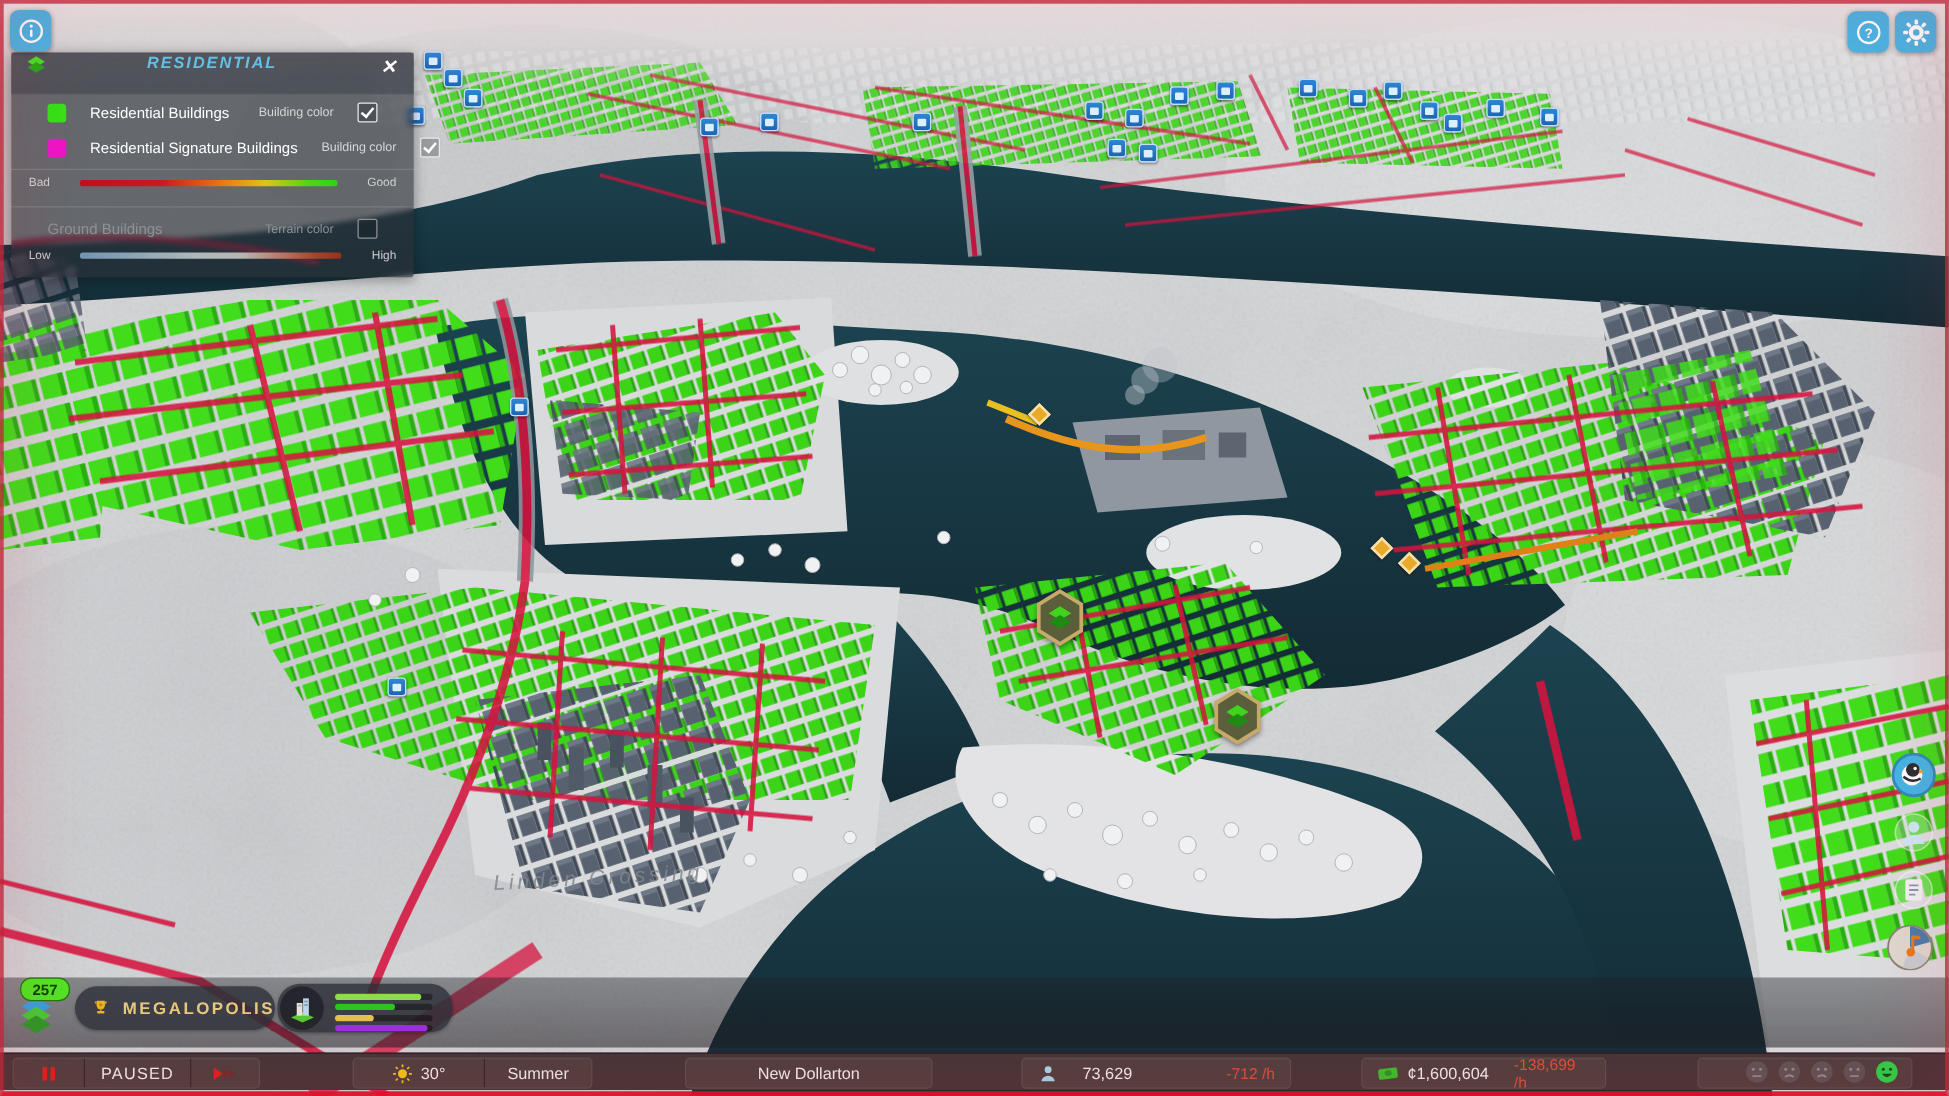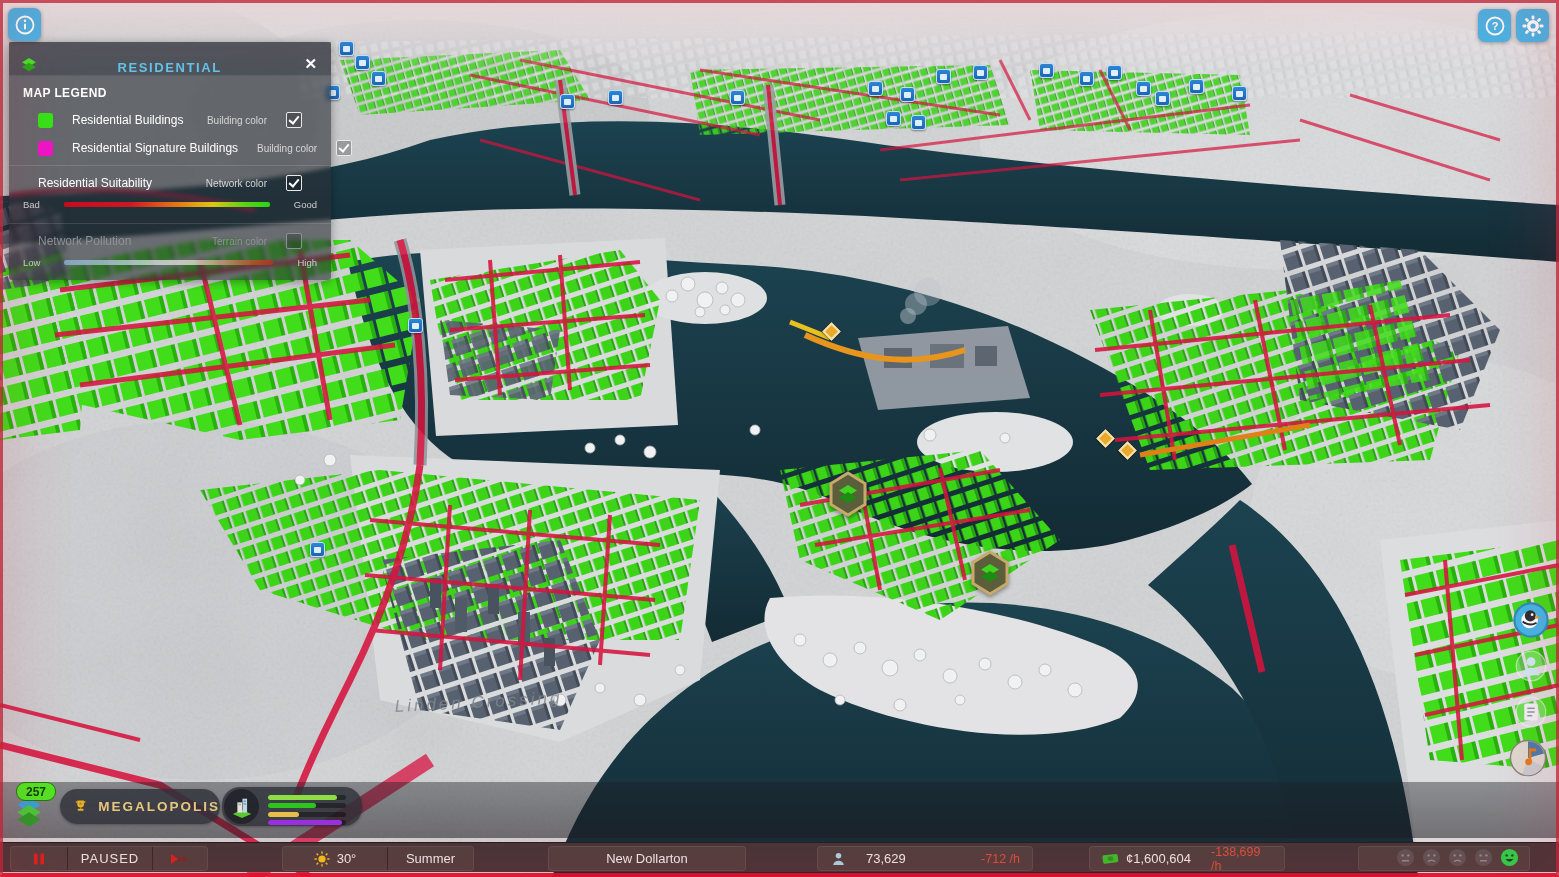--- a/index.html
+++ b/index.html
@@ -10,22 +10,22 @@
   #frame{position:absolute;inset:0;z-index:60;pointer-events:none;
     border:3px solid rgba(192,38,58,.8);border-bottom:4px solid rgba(226,16,44,.95);
     box-shadow:inset 0 0 70px rgba(205,30,55,.18);}
   
   .bluebtn{position:absolute;width:33px;height:33px;border-radius:7px;background:#49b5e5;
     box-shadow:0 1px 4px rgba(0,0,0,.35);display:flex;align-items:center;justify-content:center;z-index:30;cursor:pointer;}
   
   #panel{position:absolute;left:9px;top:42px;width:322px;z-index:25;
     background:rgba(42,46,54,.62);border-radius:3px;box-shadow:0 2px 10px rgba(0,0,0,.35);
     color:#fff;backdrop-filter:blur(2px);}
-  #panel-header{height:33px;display:flex;align-items:flex-end;padding:0 10px;
-    background:rgba(62,66,76,.55);border-bottom:1px solid rgba(255,255,255,.08);}
+  #panel-header{height:33px;display:flex;align-items:flex-start;padding:0 10px;
+    background:rgba(62,66,76,.55);border-bottom:1px solid rgba(255,255,255,.08);font-style:italic;}
   #panel-title{flex:1;text-align:center;color:#63c2e9;font-size:13px;font-weight:bold;letter-spacing:1.6px;}
   #panel-close{color:#fff;font-size:15px;font-weight:bold;cursor:pointer;padding:2px 4px;}
   .sec-title{font-size:12px;font-weight:bold;letter-spacing:.4px;padding:10px 14px 6px 14px;}
   .lrow{display:flex;align-items:center;padding:6px 29px;gap:19px;}
   .swatch{width:15px;height:15px;border-radius:3px;flex:none;}
   .llabel{font-size:12px;flex:1;white-space:nowrap;}
   .rlabel{font-size:10px;color:#d6d6d6;white-space:nowrap;}
   .cb{width:14px;height:14px;border:1.5px solid #e9e9e9;border-radius:2px;flex:none;
     background:rgba(15,15,20,.25);position:relative;cursor:pointer;}
   .cb.on::after{content:"";position:absolute;left:3.5px;top:.5px;width:4px;height:8px;
@@ -408,48 +408,42 @@
 
 <div id="panel">
   <div id="panel-header">
     <svg width="20" height="20" viewBox="0 0 26 26">
       <polygon points="13,4 22,9.5 13,15 4,9.5" fill="#48e028"></polygon>
       <polygon points="13,10 22,15.5 13,21 4,15.5" fill="#28a818"></polygon>
     </svg>
     <span id="panel-title">RESIDENTIAL</span>
     <span id="panel-close">✕</span>
   </div>
-  <div class="sec-title">MAP LEGEND</div>
 
   <div class="lrow">
     <span class="swatch" style="background: rgb(53, 227, 24);"></span>
     <span class="llabel">Residential Buildings</span>
     <span class="rlabel">Building color</span>
     <span class="cb on"></span>
   </div>
   <div class="lrow">
     <span class="swatch" style="background: rgb(238, 22, 198);"></span>
     <span class="llabel">Residential Signature Buildings</span>
     <span class="rlabel">Building color</span>
     <span class="cb on"></span>
   </div>
   <div class="divider"></div>
-  <div class="lrow">
-    <span class="llabel">Residential Suitability</span>
-    <span class="rlabel">Network color</span>
-    <span class="cb on"></span>
-  </div>
   <div class="gradrow">
     <span class="gradlab">Bad</span>
     <span class="gradbar" id="grad-suit"></span>
     <span class="gradlab">Good</span>
   </div>
   <div class="divider"></div>
   <div class="lrow disabled">
-    <span class="llabel">Network Pollution</span>
+    <span class="llabel">Ground Buildings</span>
     <span class="rlabel">Terrain color</span>
     <span class="cb"></span>
   </div>
   <div class="gradrow disabled" style="padding-bottom:12px;">
     <span class="gradlab">Low</span>
     <span class="gradbar" id="grad-poll"></span>
     <span class="gradlab">High</span>
   </div>
 </div>
 

